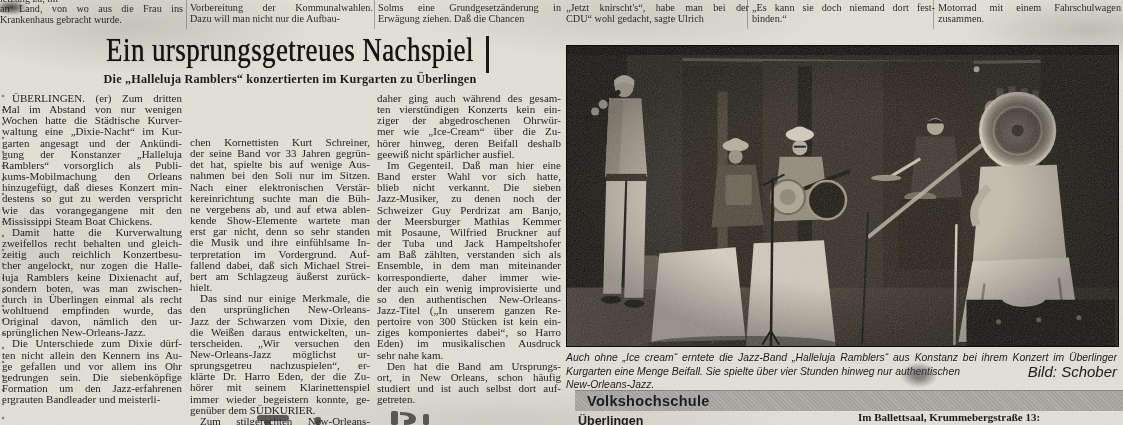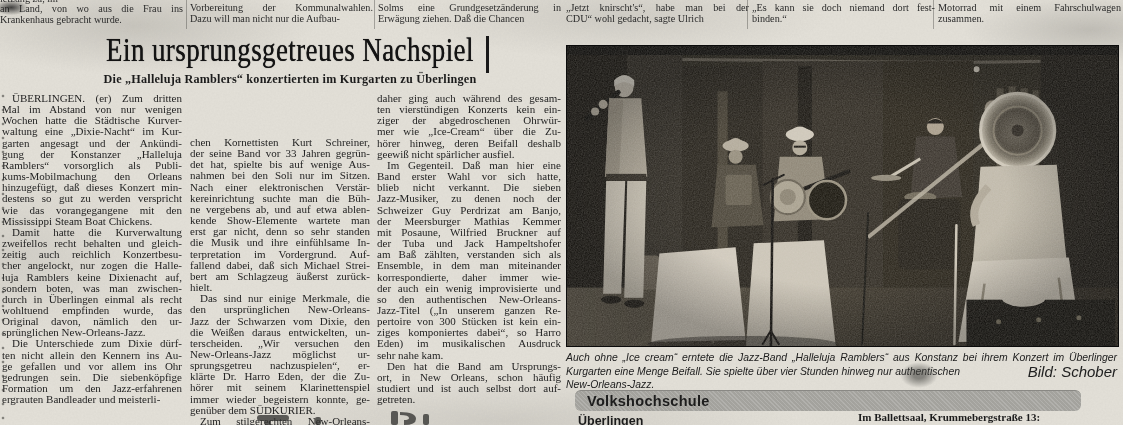--- a/index.html
+++ b/index.html
@@ -46,24 +46,24 @@
   
   .photo{position:absolute;left:566px;top:45px;width:551px;height:300px;
     border:1px solid #0b0b0b;background:#221f19;z-index:2;}
   .photo svg{display:block;width:100%;height:100%;}
   
   .caption{position:absolute;left:566px;top:351px;width:551px;font-family:"Liberation Sans",sans-serif;
     font-style:italic;font-size:10.4px;line-height:13.6px;color:#202020;z-index:2;}
   .caption .cap2{display:flex;justify-content:flex-start;gap:10px;}
   .caption .credit{font-size:15px;white-space:nowrap;margin-left:48px;}
   
-  .secbar{position:absolute;left:575px;top:390px;width:506px;height:20px;z-index:2;
+  .secbar{position:absolute;left:575px;top:390px;width:548px;height:20px;z-index:2;
     background:#a6a5a0;
     background-image:repeating-linear-gradient(45deg, rgba(255,255,255,.16) 0 1px, transparent 1px 3px);
-    border-top:1px solid #8b8a86;border-radius:6px;}
+    border-top:1px solid #8b8a86;}
   .secbar span{font-family:"Liberation Sans",sans-serif;font-weight:bold;font-size:14.5px;
     color:#1d1d1d;line-height:20px;padding-left:12px;letter-spacing:.3px;}
   .sec-left{position:absolute;left:578px;top:414px;font-family:"Liberation Sans",sans-serif;
     font-weight:bold;font-size:12.5px;color:#1c1c1c;z-index:2;}
   .sec-right{position:absolute;left:858px;top:411px;font-size:11px;font-weight:bold;
     color:#1c1c1c;z-index:2;}
   
   .blotch-tl{position:absolute;left:0;top:0;width:28px;height:15px;z-index:3;
     background:radial-gradient(ellipse at 40% 50%, rgba(25,25,25,.8), transparent 72%);}
   .edge-speckle{position:absolute;left:0;top:90px;width:8px;height:330px;z-index:3;opacity:.55;

